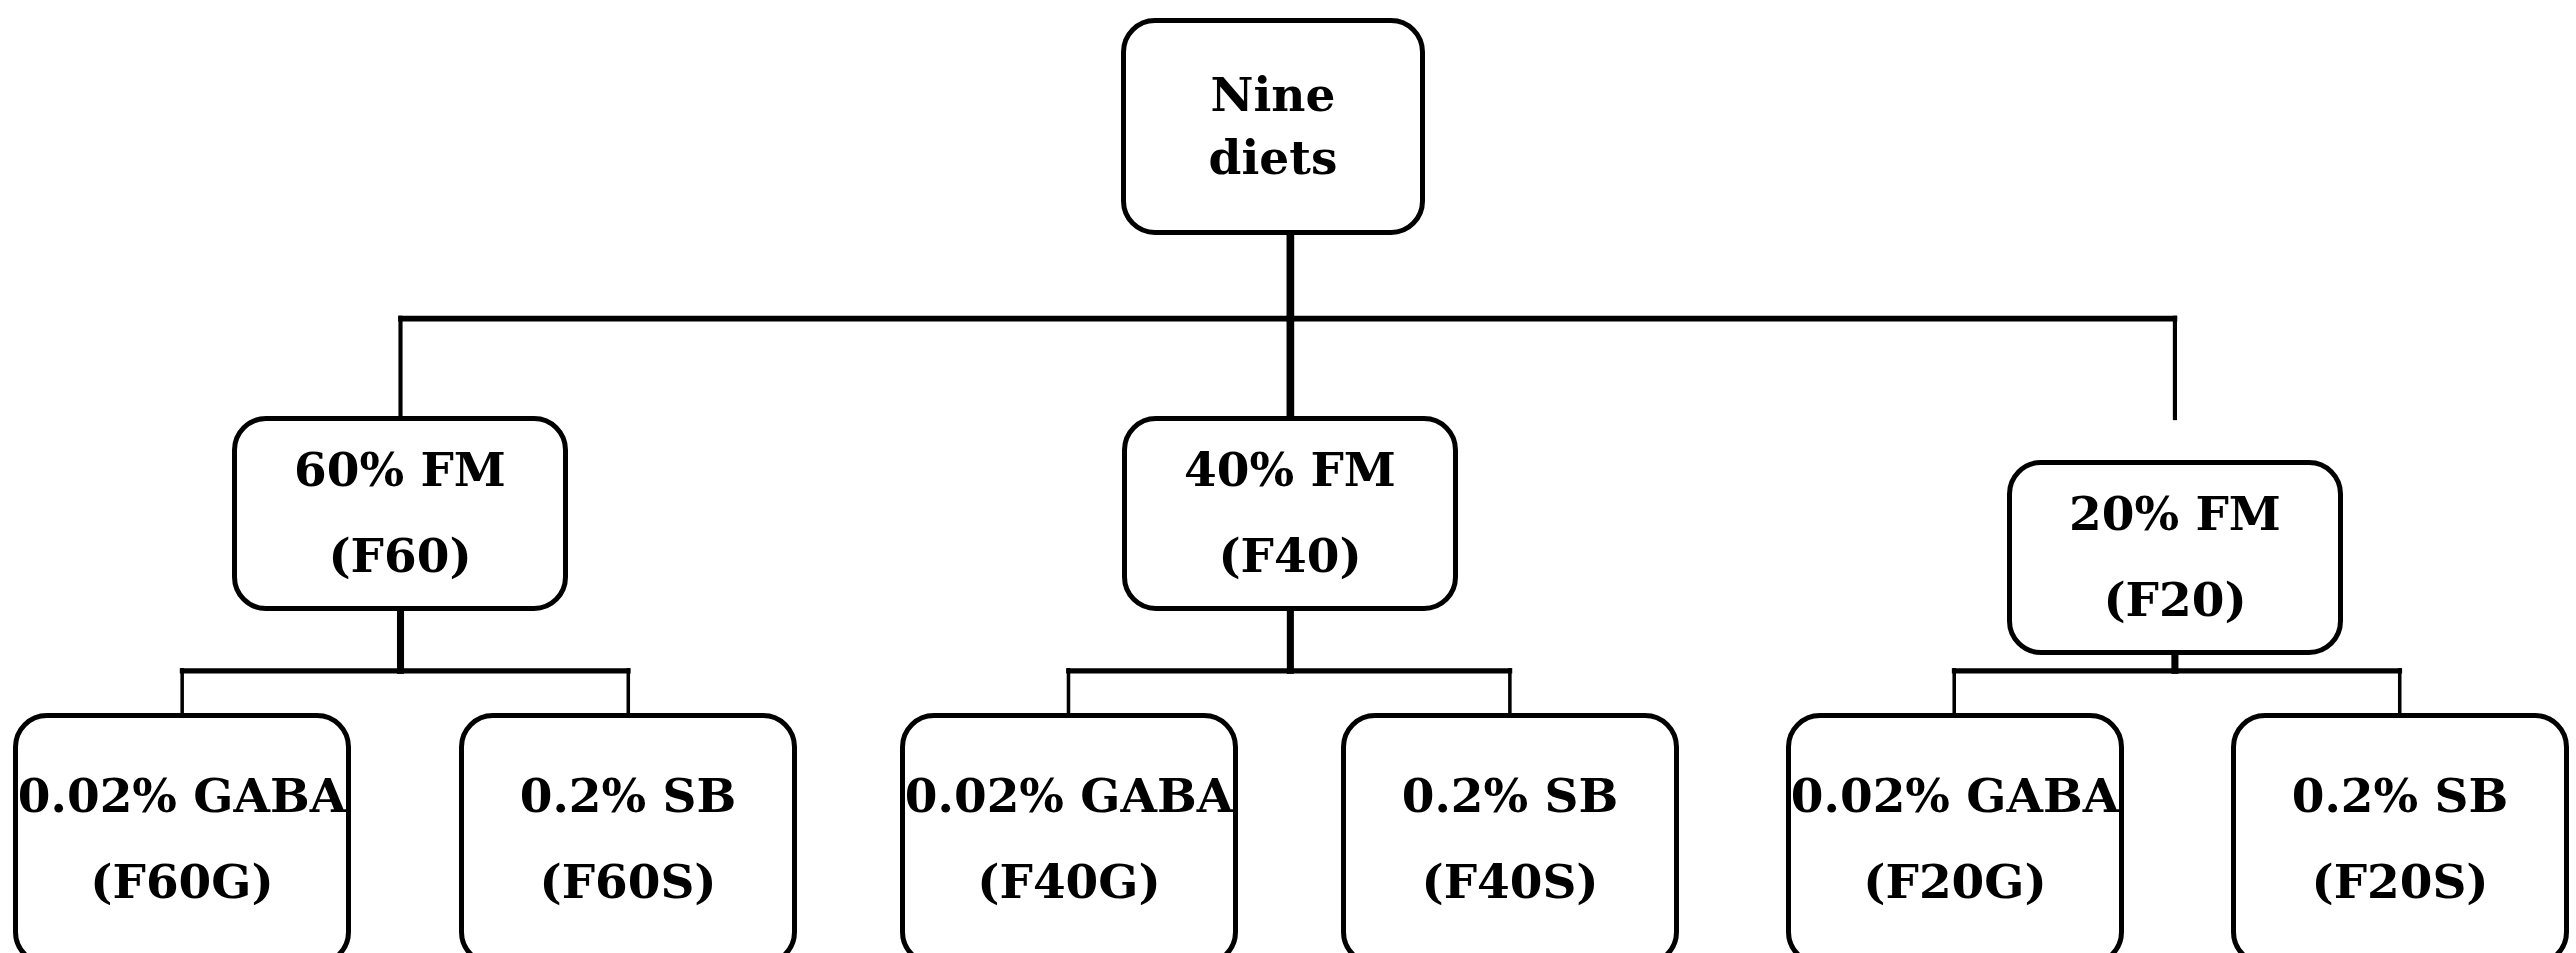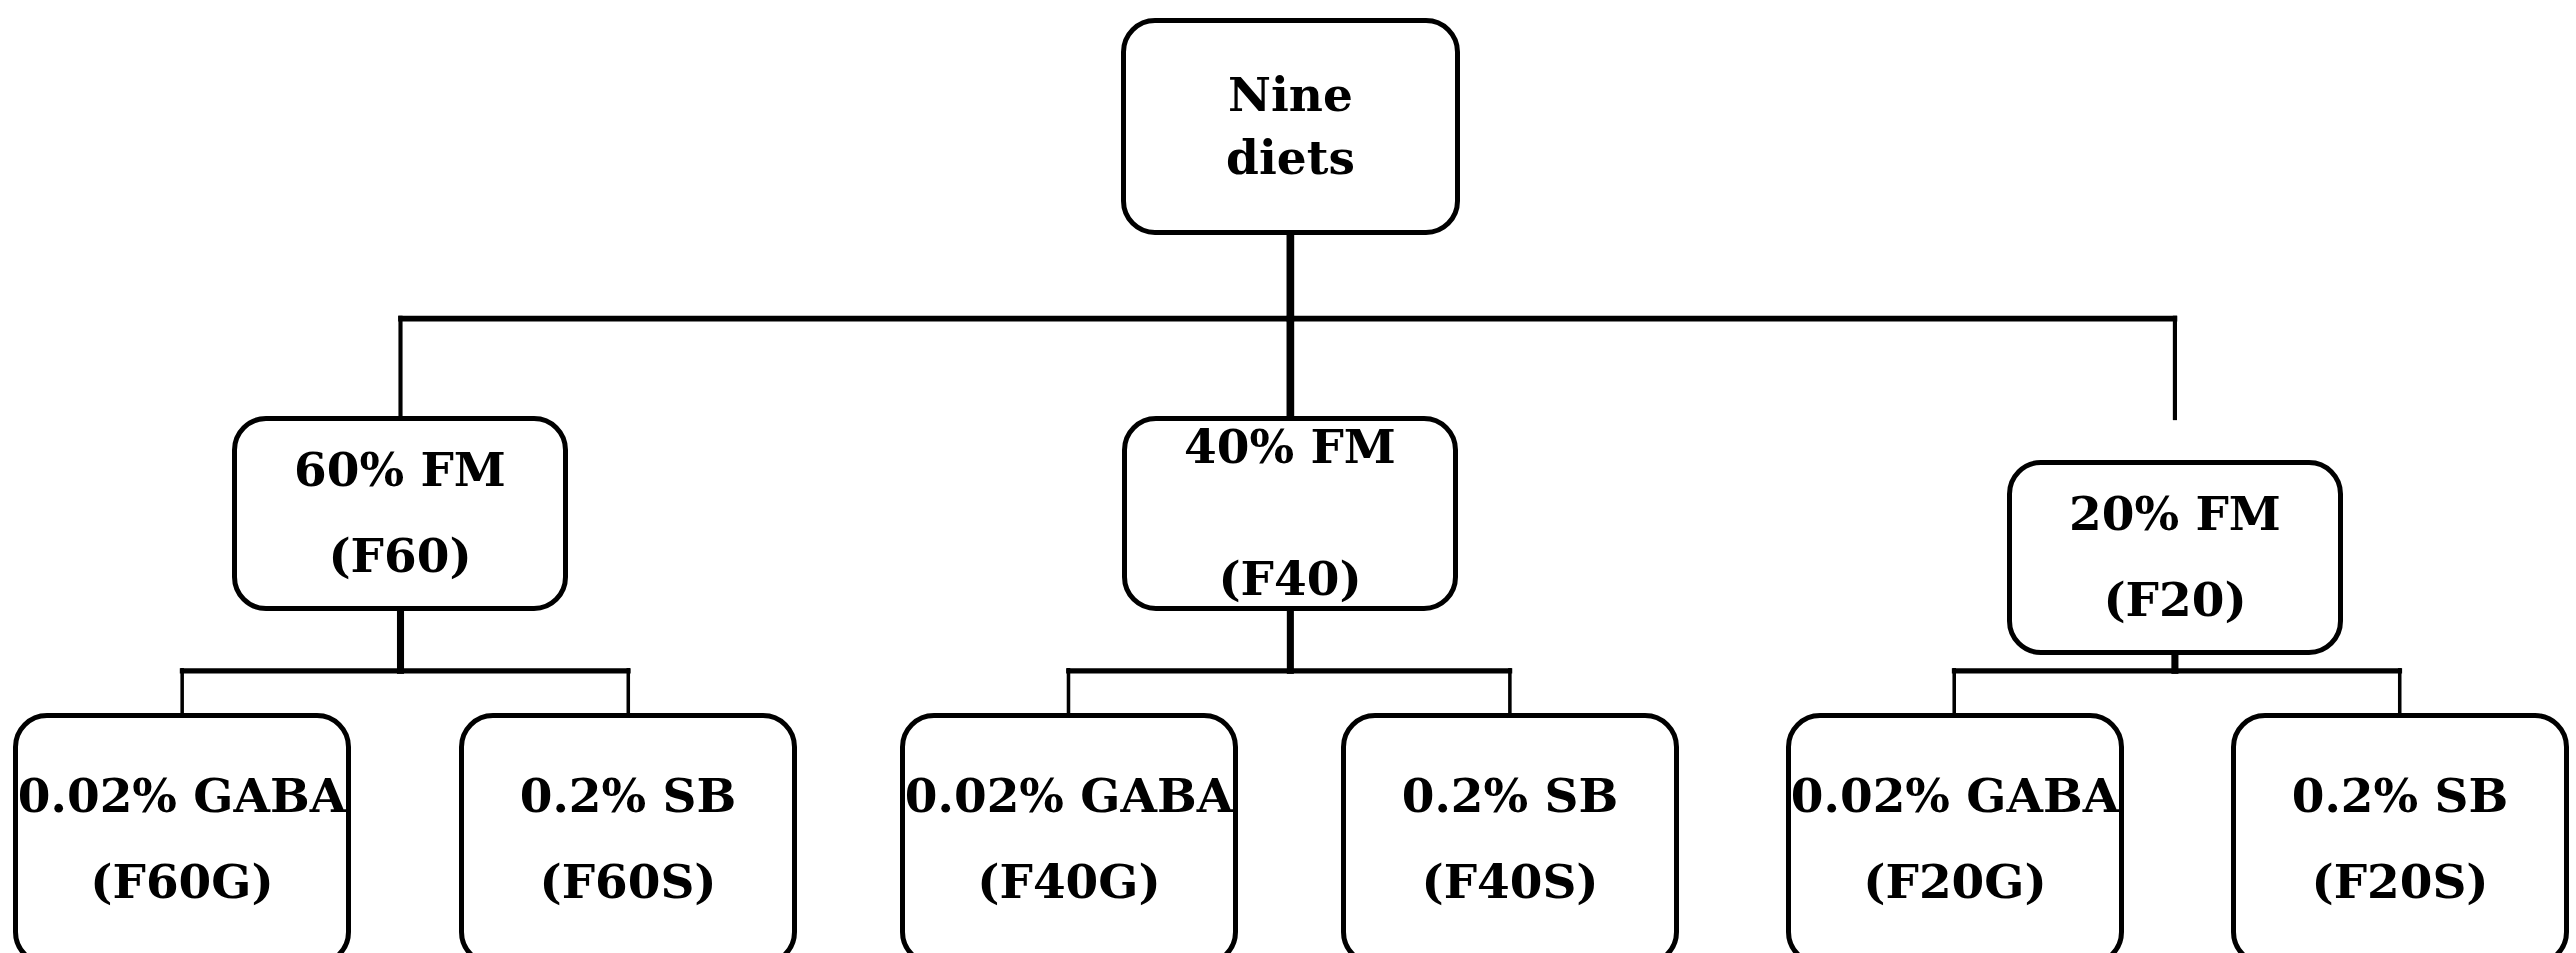--- a/index.html
+++ b/index.html
@@ -35,29 +35,29 @@
     flex-direction: column;
     align-items: center;
     justify-content: center;
     text-align: center;
     z-index: 1;
     font-size: 47px;
     line-height: 1.12;
     white-space: nowrap;
   }
   .node.root {
-    left: 1121px; top: 17.7px; width: 339px; height: 217px;
+    left: 1121px; top: 17.7px; width: 304px; height: 217px;
     line-height: 1.35;
   }
   .node.two-line {
     gap: 33px;
   }
   .node.l2 { top: 416px; width: 336px; height: 195px; }
   .node.l2a { left: 232px; }
-  .node.l2b { left: 1122px; justify-content: space-between; }
+  .node.l2b { left: 1122px; }
   .node.l2c { left: 2007px; margin-top: 44px; }
   .node.l3 { top: 713px; width: 338px; height: 253px; }
   .node.l3a { left: 13px; }
   .node.l3b { left: 459px; }
   .node.l3c { left: 900px; }
   .node.l3d { left: 1341px; }
   .node.l3e { left: 1786px; }
   .node.l3f { left: 2231px; }
   .line-text { display: block; }
 </style>

